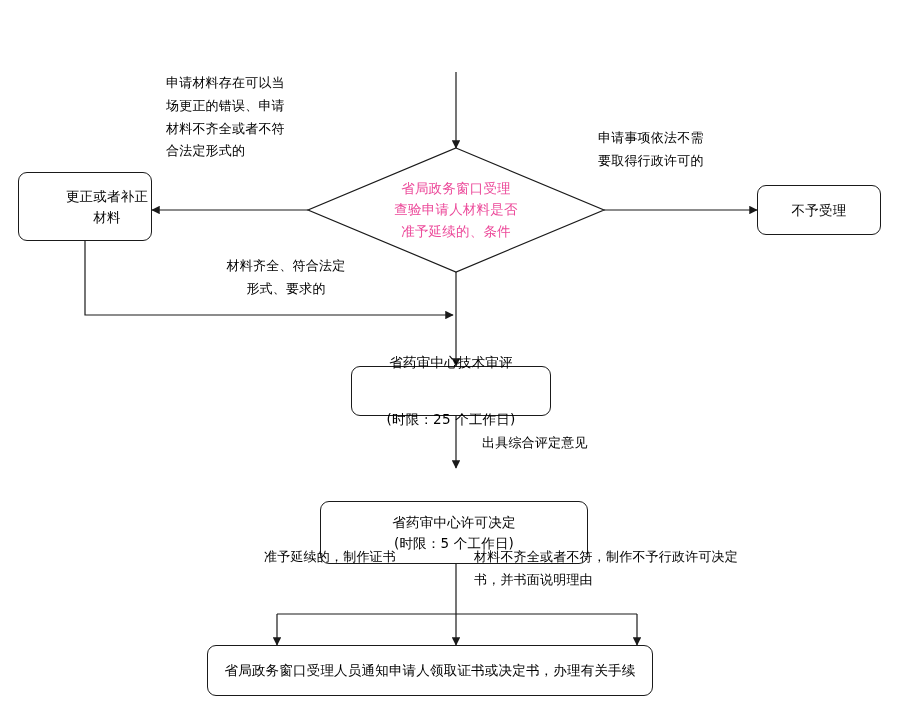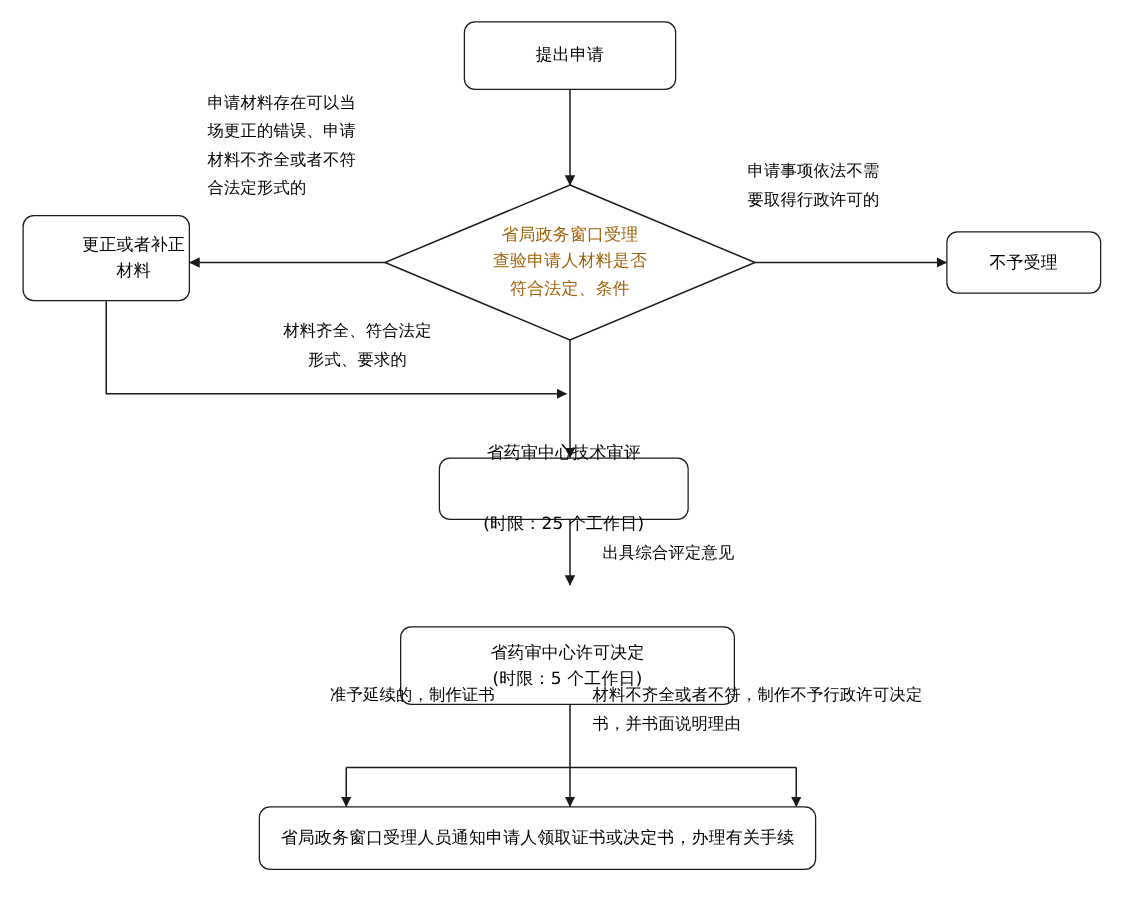--- a/index.html
+++ b/index.html
@@ -50,21 +50,21 @@
     letter-spacing: 0.2px;
     text-align: center;
     background: transparent;
   }
   .label.left-align {
     text-align: left;
   }
   .diamond-text {
     position: absolute;
     text-align: center;
-    color: #a16207;
+    color: #ec4899;
     font-size: 13.5px;
     line-height: 1.6;
     letter-spacing: 0.2px;
     display: flex;
     flex-direction: column;
     align-items: center;
     justify-content: center;
   }
   .line-a { display: block; }
 </style>
@@ -94,28 +94,25 @@
 
     <line x1="456" y1="416" x2="456" y2="468" stroke="#1a1a1a" stroke-width="1.2" marker-end="url(#arrow)"></line>
 
     <line x1="456" y1="531" x2="456" y2="614" stroke="#1a1a1a" stroke-width="1.2"></line>
     <line x1="277" y1="614" x2="637" y2="614" stroke="#1a1a1a" stroke-width="1.2"></line>
     <line x1="277" y1="614" x2="277" y2="645" stroke="#1a1a1a" stroke-width="1.2" marker-end="url(#arrow)"></line>
     <line x1="456" y1="614" x2="456" y2="645" stroke="#1a1a1a" stroke-width="1.2" marker-end="url(#arrow)"></line>
     <line x1="637" y1="614" x2="637" y2="645" stroke="#1a1a1a" stroke-width="1.2" marker-end="url(#arrow)"></line>
   </svg>
 
-  <div class="node box" style="left:371px; top:17px; width:170px; height:55px;">
-    <span class="line-a">提出申请</span>
-  </div>
 
   <div class="diamond-text" style="left:356px; top:178px; width:200px; height:64px;">
     <span class="line-a">省局政务窗口受理</span>
     <span class="line-a">查验申请人材料是否</span>
-    <span class="line-a">符合法定、条件</span>
+    <span class="line-a">准予延续的、条件</span>
   </div>
 
   <div class="node box" style="left:18px; top:172px; width:134px; height:69px;padding-left:44px;">
     <span class="line-a">更正或者补正</span>
     <span class="line-a">材料</span>
   </div>
 
   <div class="node box" style="left:757px; top:185px; width:124px; height:50px;">
     <span class="line-a">不予受理</span>
   </div>

